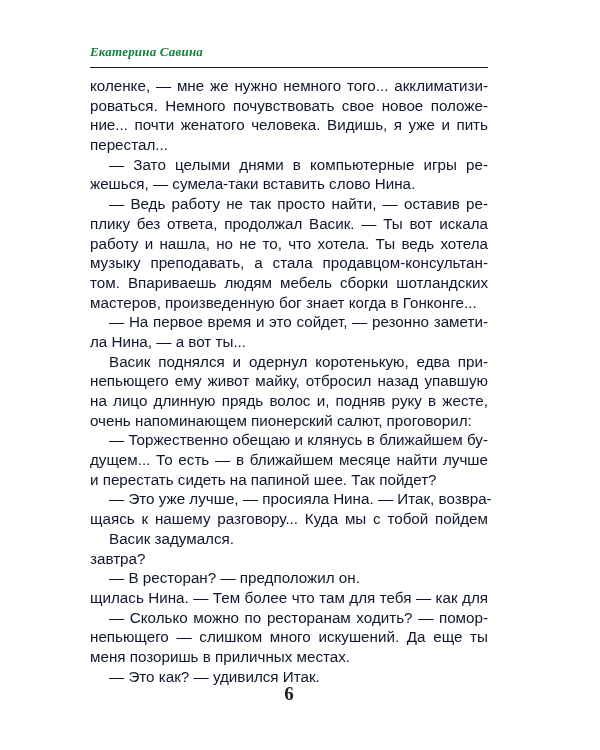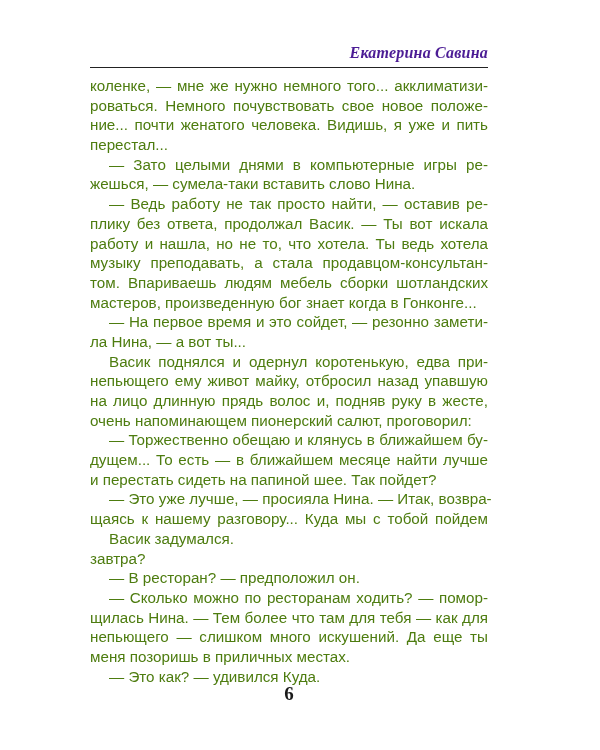--- a/index.html
+++ b/index.html
@@ -5,30 +5,30 @@
   html, body { margin: 0; padding: 0; background: #ffffff; }
   body { width: 600px; height: 750px; position: relative; overflow: hidden; }
   .page {
     position: absolute; left: 0; top: 0; width: 600px; height: 750px;
     background: #ffffff;
   }
   .running-head {
     position: absolute; left: 90px; top: 44px; width: 398px;
     font-family: "Liberation Serif", "DejaVu Serif", serif;
     font-style: italic; font-weight: bold;
-    font-size: 16px; color: #4c1d95; letter-spacing: 0.2px; text-align: right;
+    font-size: 13px; color: #15803d; letter-spacing: 0.2px;
   }
   .head-rule {
     position: absolute; left: 90px; top: 67px; width: 398px; height: 0;
     border-top: 1.6px solid #222222;
   }
   .body-text {
     position: absolute; left: 90px; top: 76px; width: 398px;
     font-family: "Liberation Sans", "DejaVu Sans", sans-serif;
-    font-size: 15.2px; line-height: 19.7px; color: #4d7c0f;
+    font-size: 15.2px; line-height: 19.7px; color: #0f172a;
   }
   .line {
     display: block; height: 19.7px; white-space: nowrap;
     text-align: justify; text-align-last: justify;
     overflow: visible;
   }
   .line.last { text-align-last: left; }
   .line.indent { padding-left: 19px; }
   .page-number {
     position: absolute; left: 0; top: 683px; width: 578px; text-align: center;
@@ -63,21 +63,21 @@
       <span class="line">на лицо длинную прядь волос и, подняв руку в жесте,</span>
       <span class="line last">очень напоминающем пионерский салют, проговорил:</span>
       <span class="line indent">— Торжественно обещаю и клянусь в ближайшем бу-</span>
       <span class="line">дущем... То есть — в ближайшем месяце найти лучше</span>
       <span class="line last">и перестать сидеть на папиной шее. Так пойдет?</span>
       <span class="line indent">— Это уже лучше, — просияла Нина. — Итак, возвра-</span>
       <span class="line">щаясь к нашему разговору... Куда мы с тобой пойдем</span>
       <span class="line indent last">Васик задумался.</span>
       <span class="line last">завтра?</span>
       <span class="line indent last">— В ресторан? — предположил он.</span>
+      <span class="line">щилась Нина. — Тем более что там для тебя — как для</span>
       <span class="line indent">— Сколько можно по ресторанам ходить? — помор-</span>
-      <span class="line">щилась Нина. — Тем более что там для тебя — как для</span>
       <span class="line">непьющего — слишком много искушений. Да еще ты</span>
       <span class="line last">меня позоришь в приличных местах.</span>
-      <span class="line indent last">— Это как? — удивился Куда.</span>
+      <span class="line indent last">— Это как? — удивился Итак.</span>
     </div>
 
   <div class="page-number">6</div>
 </div>
 
 </body></html>

